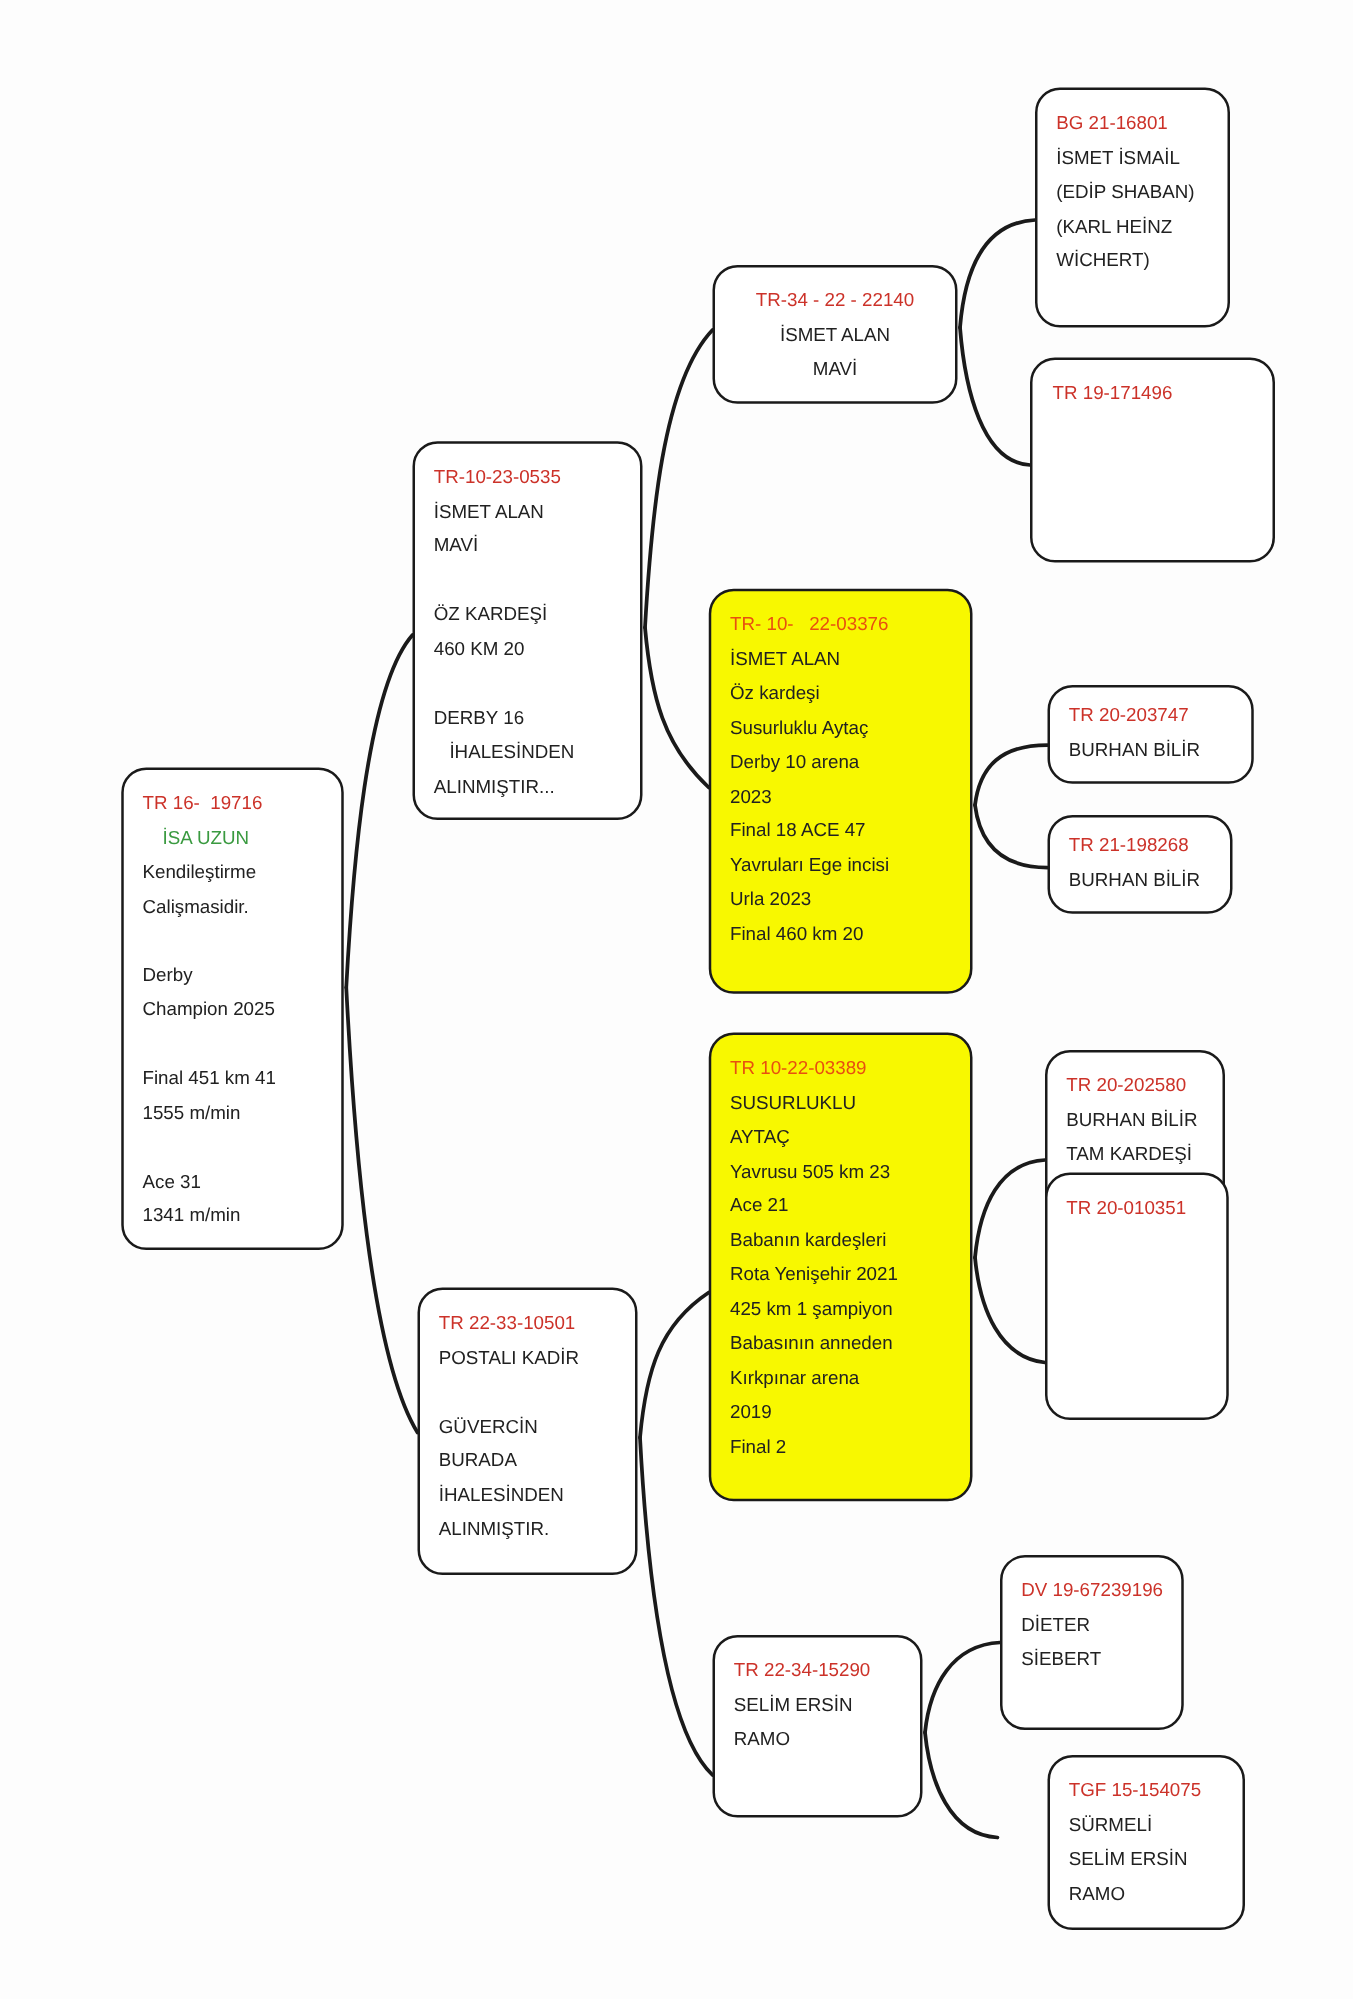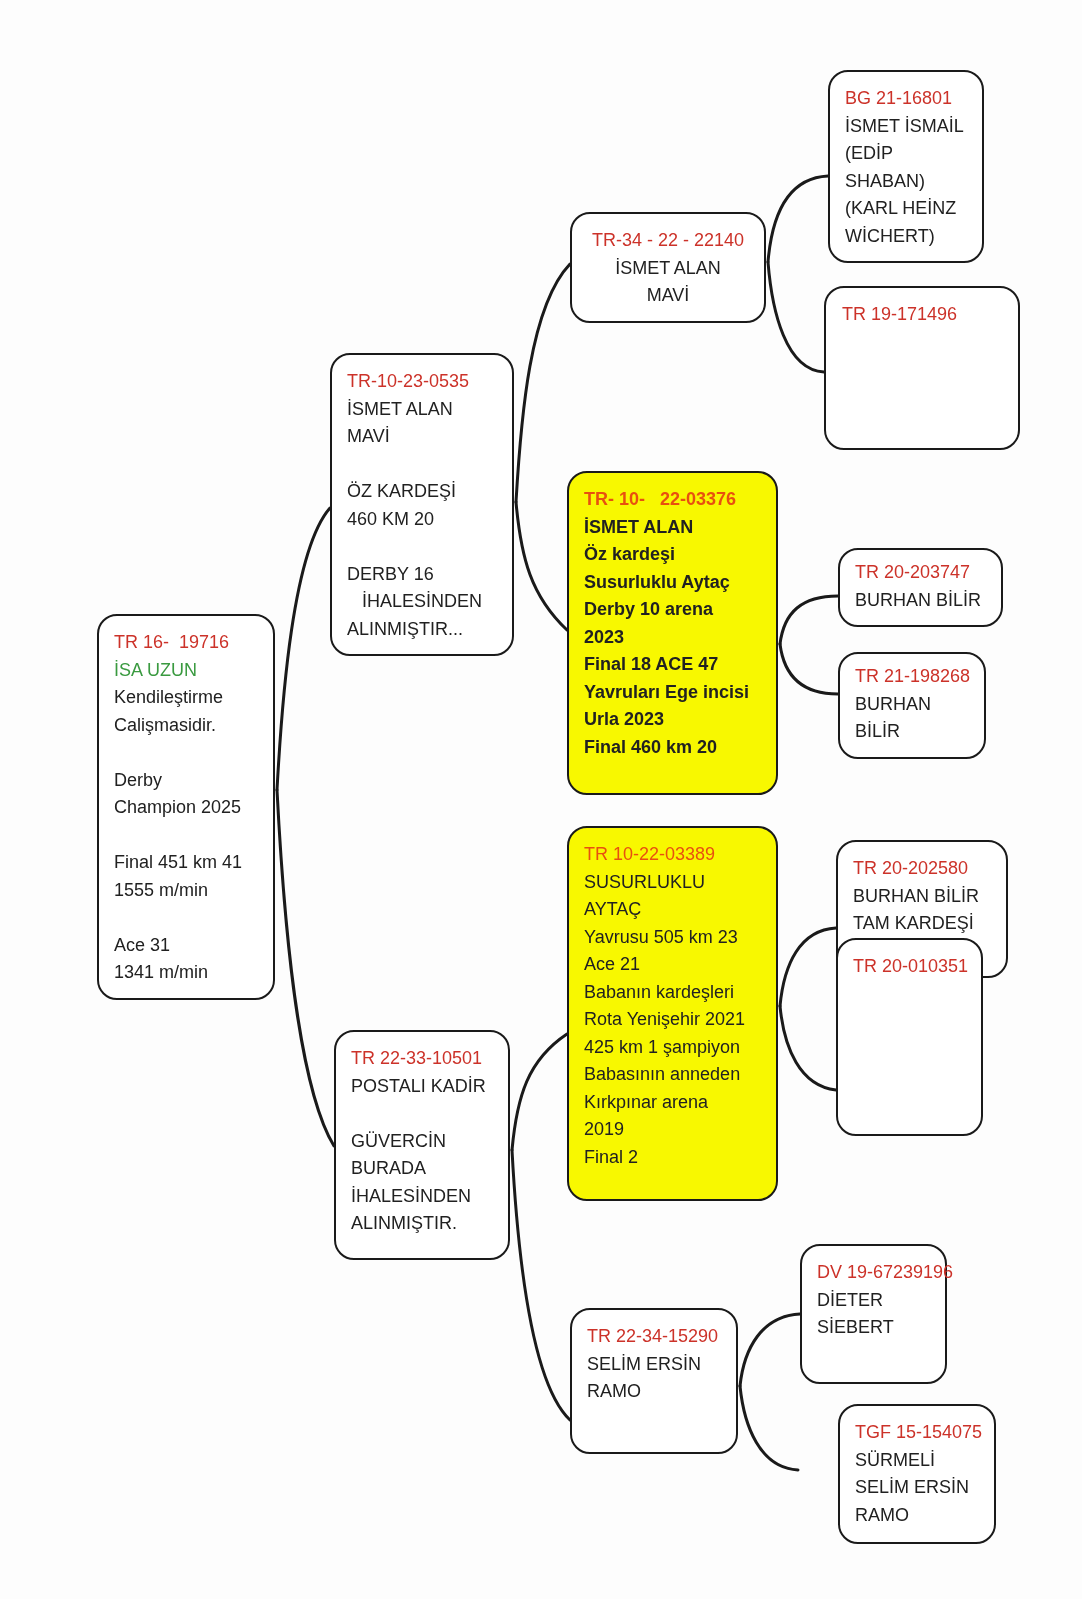--- a/index.html
+++ b/index.html
@@ -23,32 +23,32 @@
     stroke-width: 3;
     stroke-linecap: round;
   }
   .node {
     position: absolute;
     box-sizing: border-box;
     background: #ffffff;
     border: 2.5px solid var(--box-border, #1a1a1a);
     border-radius: 20px;
     padding: 13px 15px 11px 15px;
-    font-size: 18px;
+    font-size: 15px;
     line-height: 27.5px;
     color: var(--text-color, #212121);
   }
   .node.yellow { background: var(--yellow-bg, #f8f800); }
   .ring {
     display: block;
     color: var(--id-red, #cc3229);
     white-space: pre;
   }
   .node.yellow .ring { color: var(--id-orange, #e8500f); }
-  .pigeon-name.green { color: var(--name-green, #3a9a40); }
+  .pigeon-name.green { color: var(--name-green, #3a9a40); margin-left: 16px; }
   .body { white-space: pre-line; }
 </style>
 </head>
 <body>
 
 <svg class="connectors" viewBox="0 0 1082 1599">
   <path d="M277,790 C282,698 293,550 330,508"></path>
   <path d="M277,790 C283,906 296,1084 334,1146"></path>
   <path d="M516,502 C521,416 530,306 570,264"></path>
   <path d="M516,502 C521,558 531,596 567,630"></path>
@@ -102,21 +102,21 @@
 İHALESİNDEN
 ALINMIŞTIR.</div>
 </div>
 
 <div class="node" style="left:570px; top:212px; width:196px; min-height:102px;text-align:center;">
   <span class="ring">TR-34 - 22 - 22140</span>
   <div class="body">İSMET ALAN
 MAVİ</div>
 </div>
 
-<div class="node yellow" style="left:567px; top:471px; width:211px; min-height:324px;font-weight:bold;">
+<div class="node yellow" style="left:567px; top:471px; width:211px; min-height:324px;">
   <span class="ring">TR- 10-&nbsp;&nbsp; 22-03376</span>
   <div class="body">İSMET ALAN
 Öz kardeşi
 Susurluklu Aytaç
 Derby 10 arena
 2023
 Final 18 ACE 47
 Yavruları Ege incisi
 Urla 2023
 Final 460 km 20</div>
@@ -158,21 +158,21 @@
 <div class="node" style="left:838px; top:548px; width:165px; min-height:74px; padding-top:9px;">
   <span class="ring">TR 20-203747</span>
   <div class="body">BURHAN BİLİR</div>
 </div>
 
 <div class="node" style="left:838px; top:652px; width:148px; min-height:74px; padding-top:9px;">
   <span class="ring">TR 21-198268</span>
   <div class="body">BURHAN BİLİR</div>
 </div>
 
-<div class="node" style="left:836px; top:840px; width:172px; min-height:134px;">
+<div class="node" style="left:836px; top:840px; width:144px; min-height:134px;">
   <span class="ring">TR 20-202580</span>
   <div class="body">BURHAN BİLİR
 TAM KARDEŞİ
 ŞAMPİYON</div>
 </div>
 
 <div class="node" style="left:836px; top:938px; width:147px; min-height:198px;">
   <span class="ring">TR 20-010351</span>
 </div>
 

